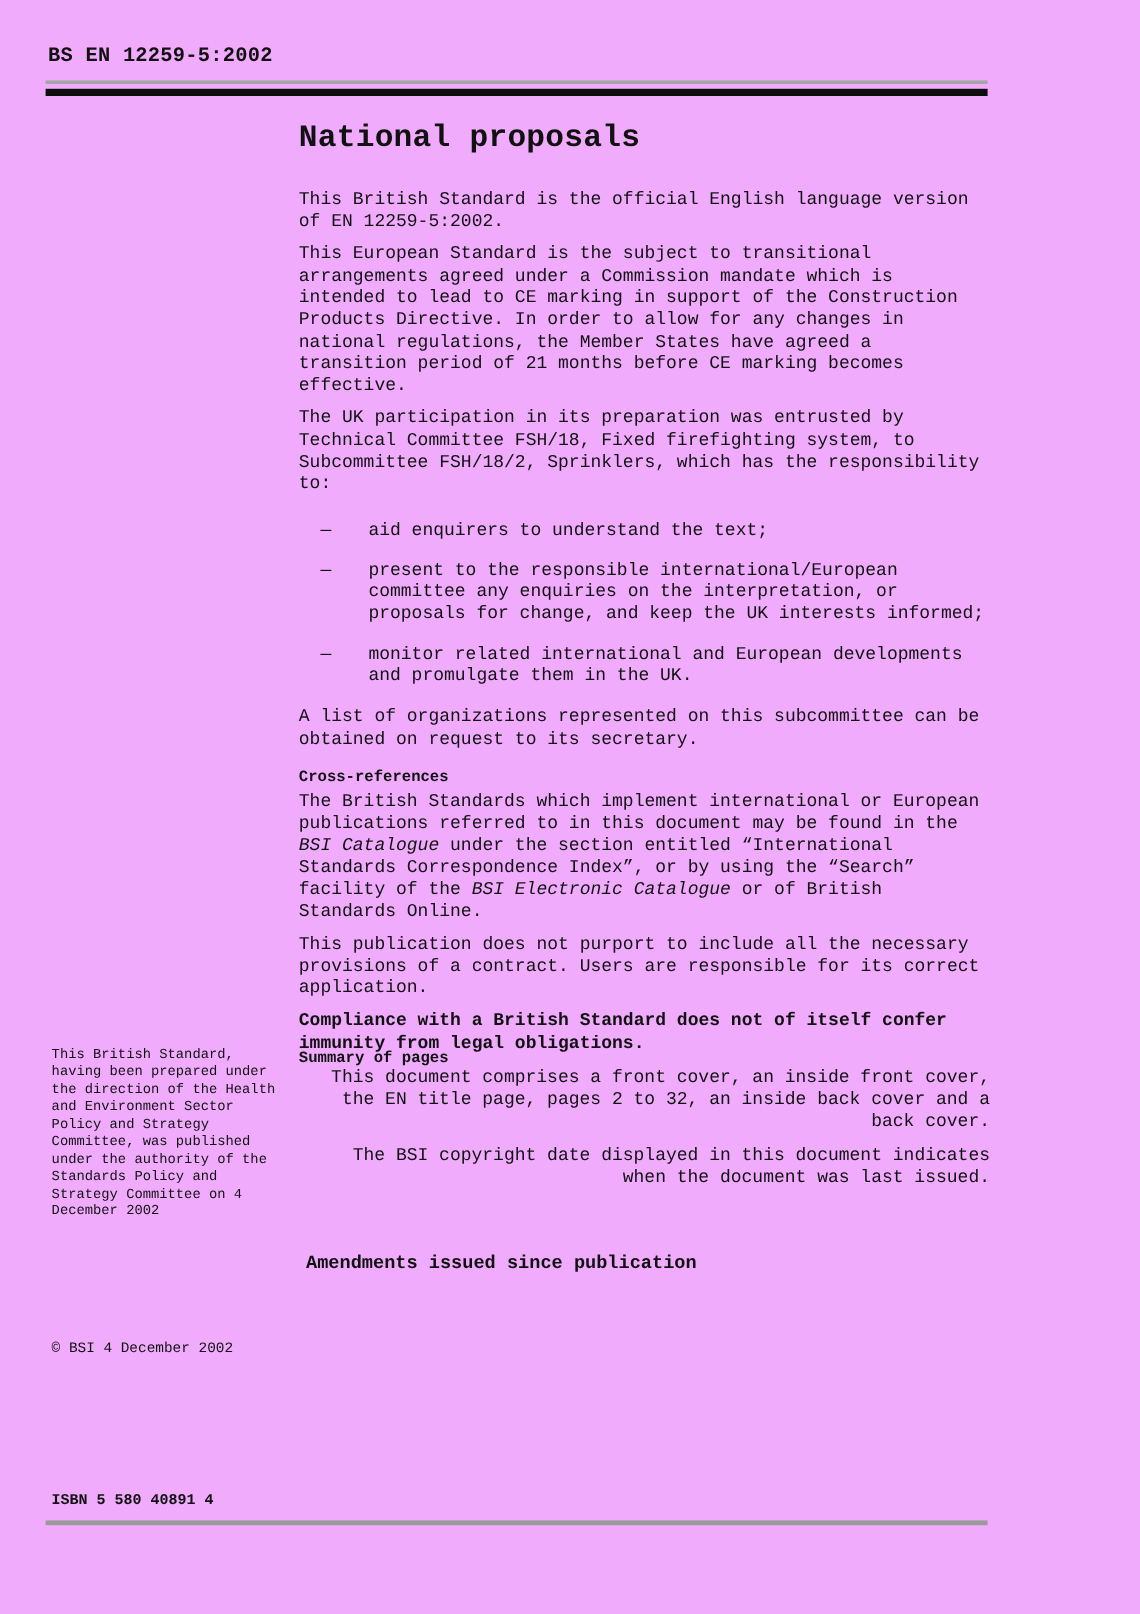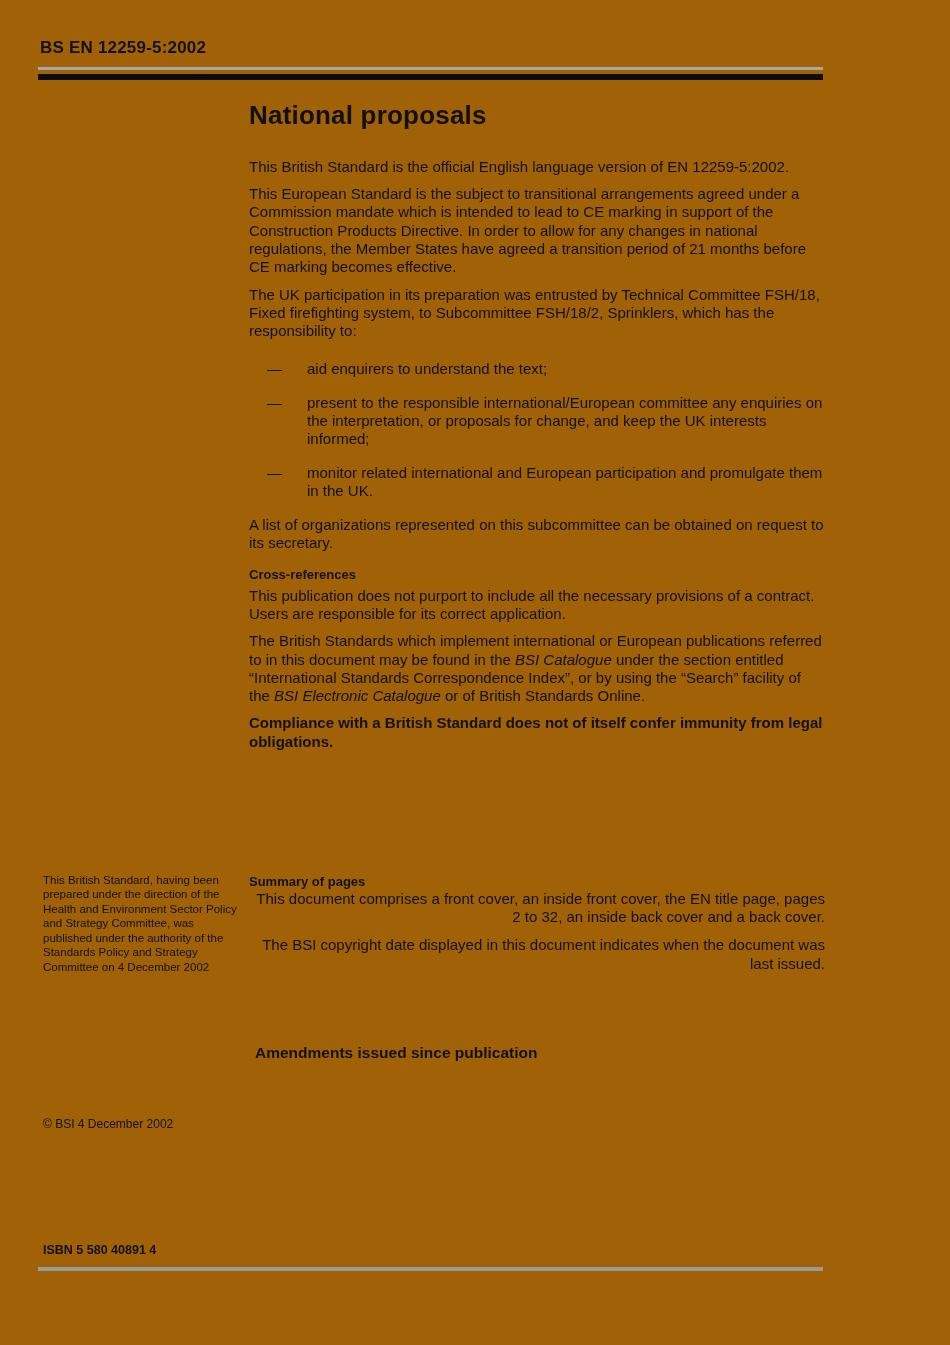--- a/index.html
+++ b/index.html
@@ -4,22 +4,22 @@
 <style>
   html, body {
     margin: 0;
     padding: 0;
     background: #ffffff;
   }
   .page {
     position: relative;
     width: 950px;
     height: 1345px;
-    background: #a16207;
-    font-family: Liberation Sans, sans-serif;
+    background: #f0abfc;
+    font-family: Liberation Mono, monospace;
     color: #111111;
     overflow: hidden;
   }
 
   
   .header-code {
     position: absolute;
     left: 40px;
     top: 38px;
     font-size: 17px;
@@ -201,30 +201,30 @@
       <div class="bullet-item">
         <span class="dash">—</span>
         <span class="bullet-text">aid enquirers to understand the text;</span>
       </div>
       <div class="bullet-item">
         <span class="dash">—</span>
         <span class="bullet-text">present to the responsible international/European committee any enquiries on the interpretation, or proposals for change, and keep the UK interests informed;</span>
       </div>
       <div class="bullet-item">
         <span class="dash">—</span>
-        <span class="bullet-text">monitor related international and European participation and promulgate them in the UK.</span>
+        <span class="bullet-text">monitor related international and European developments and promulgate them in the UK.</span>
       </div>
     </div>
 
     <p>A list of organizations represented on this subcommittee can be obtained on request to its secretary.</p>
 
     <div class="sub-heading">Cross-references</div>
+    <p><span>The British Standards which implement international or European publications referred to in this document may be found in the </span><i>BSI Catalogue</i><span> under the section entitled “International Standards Correspondence Index”, or by using the “Search” facility of the </span><i>BSI Electronic Catalogue</i><span> or of British Standards Online.</span></p>
+
     <p>This publication does not purport to include all the necessary provisions of a contract. Users are responsible for its correct application.</p>
-
-    <p><span>The British Standards which implement international or European publications referred to in this document may be found in the </span><i>BSI Catalogue</i><span> under the section entitled “International Standards Correspondence Index”, or by using the “Search” facility of the </span><i>BSI Electronic Catalogue</i><span> or of British Standards Online.</span></p>
     <p class="bold-para">Compliance with a British Standard does not of itself confer immunity from legal obligations.</p>
   </div>
 
   <div class="sidebar-note">This British Standard, having been prepared under the direction of the Health and Environment Sector Policy and Strategy Committee, was published under the authority of the Standards Policy and Strategy Committee on 4 December 2002</div>
   <div class="copyright-notice">© BSI 4 December 2002</div>
   <div class="isbn-number">ISBN 5 580 40891 4</div>
 
   <div class="summary-block">
     <div class="sub-heading">Summary of pages</div>
     <p>This document comprises a front cover, an inside front cover, the EN title page, pages 2 to 32, an inside back cover and a back cover.</p>

